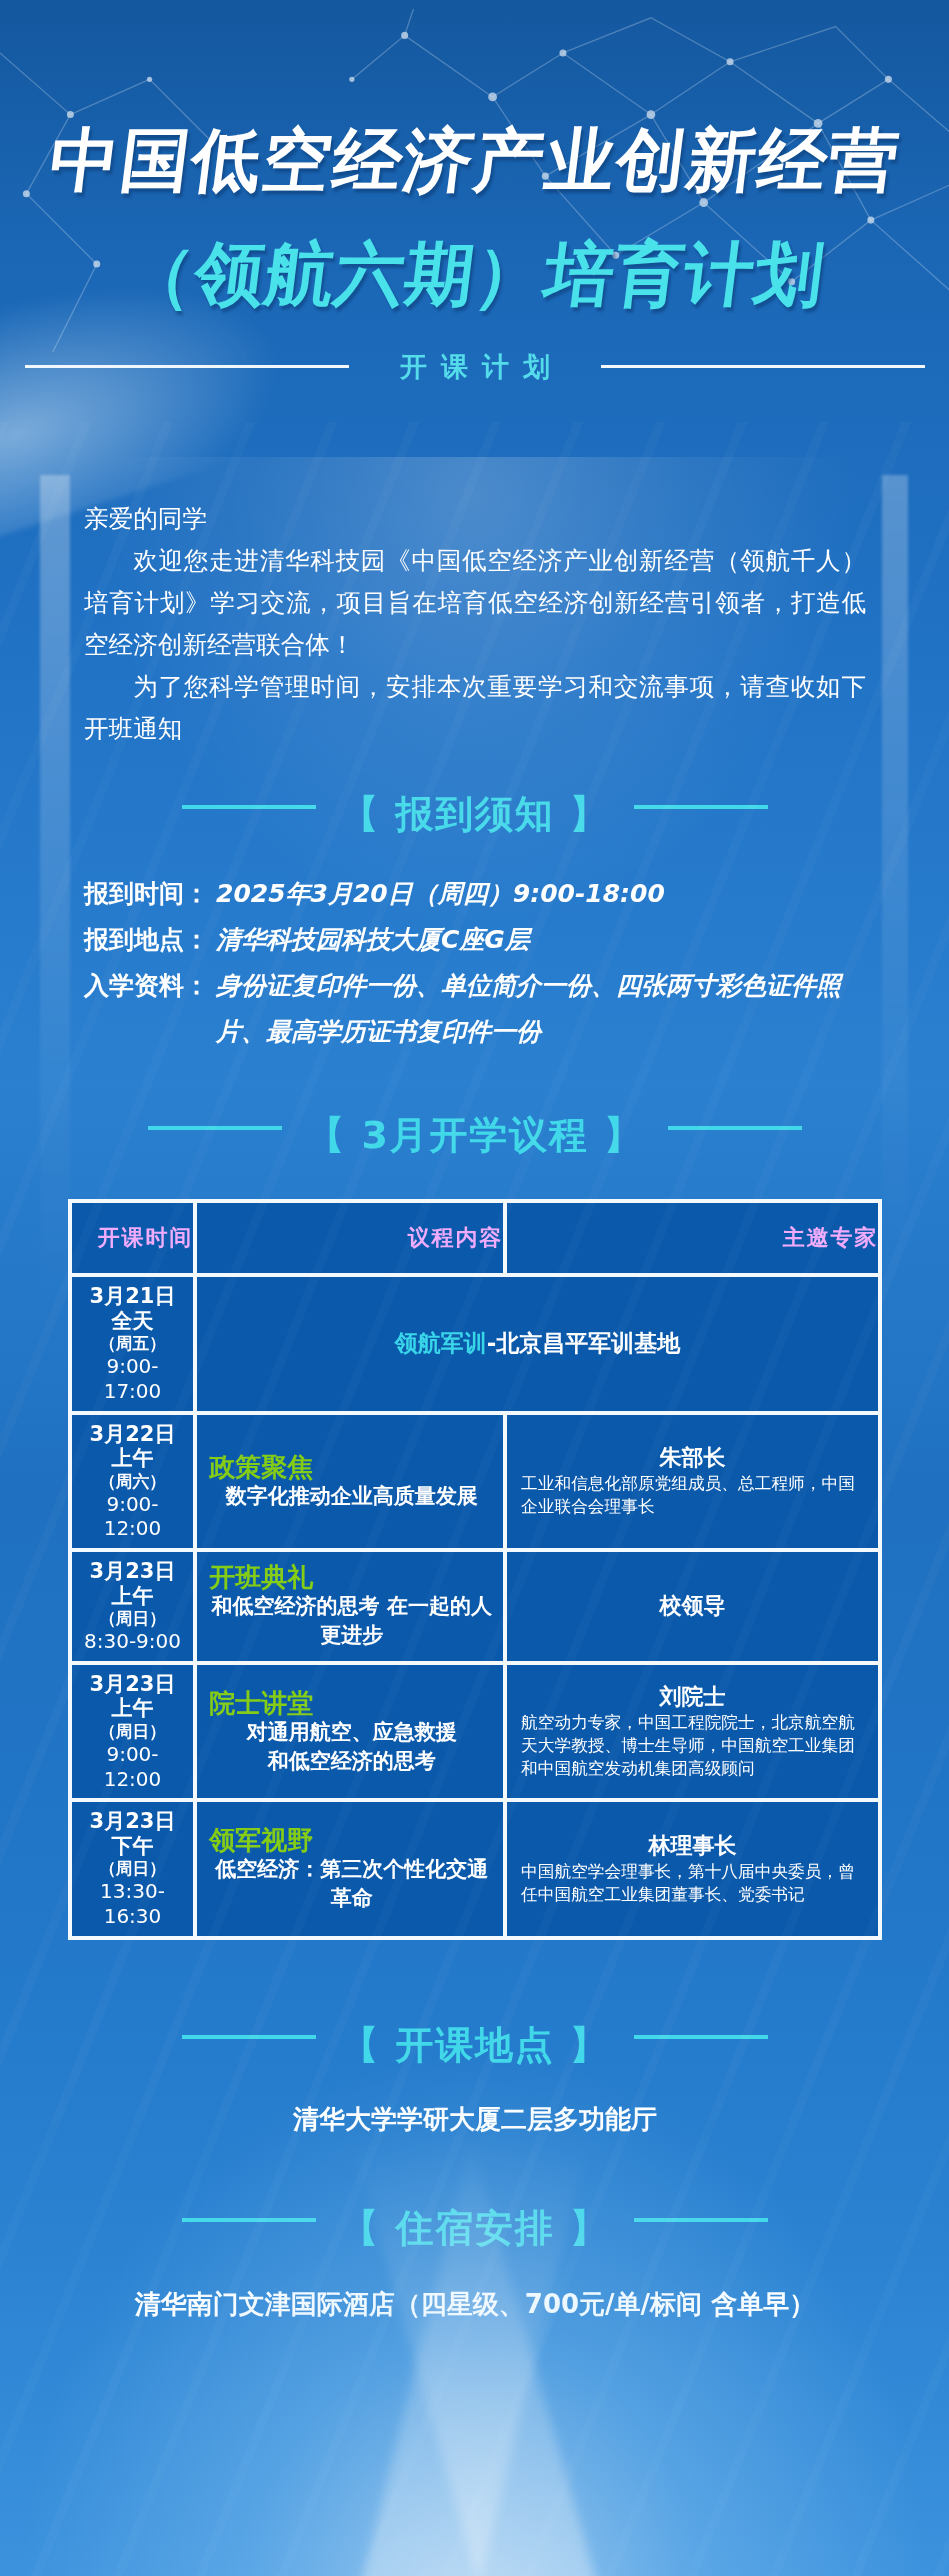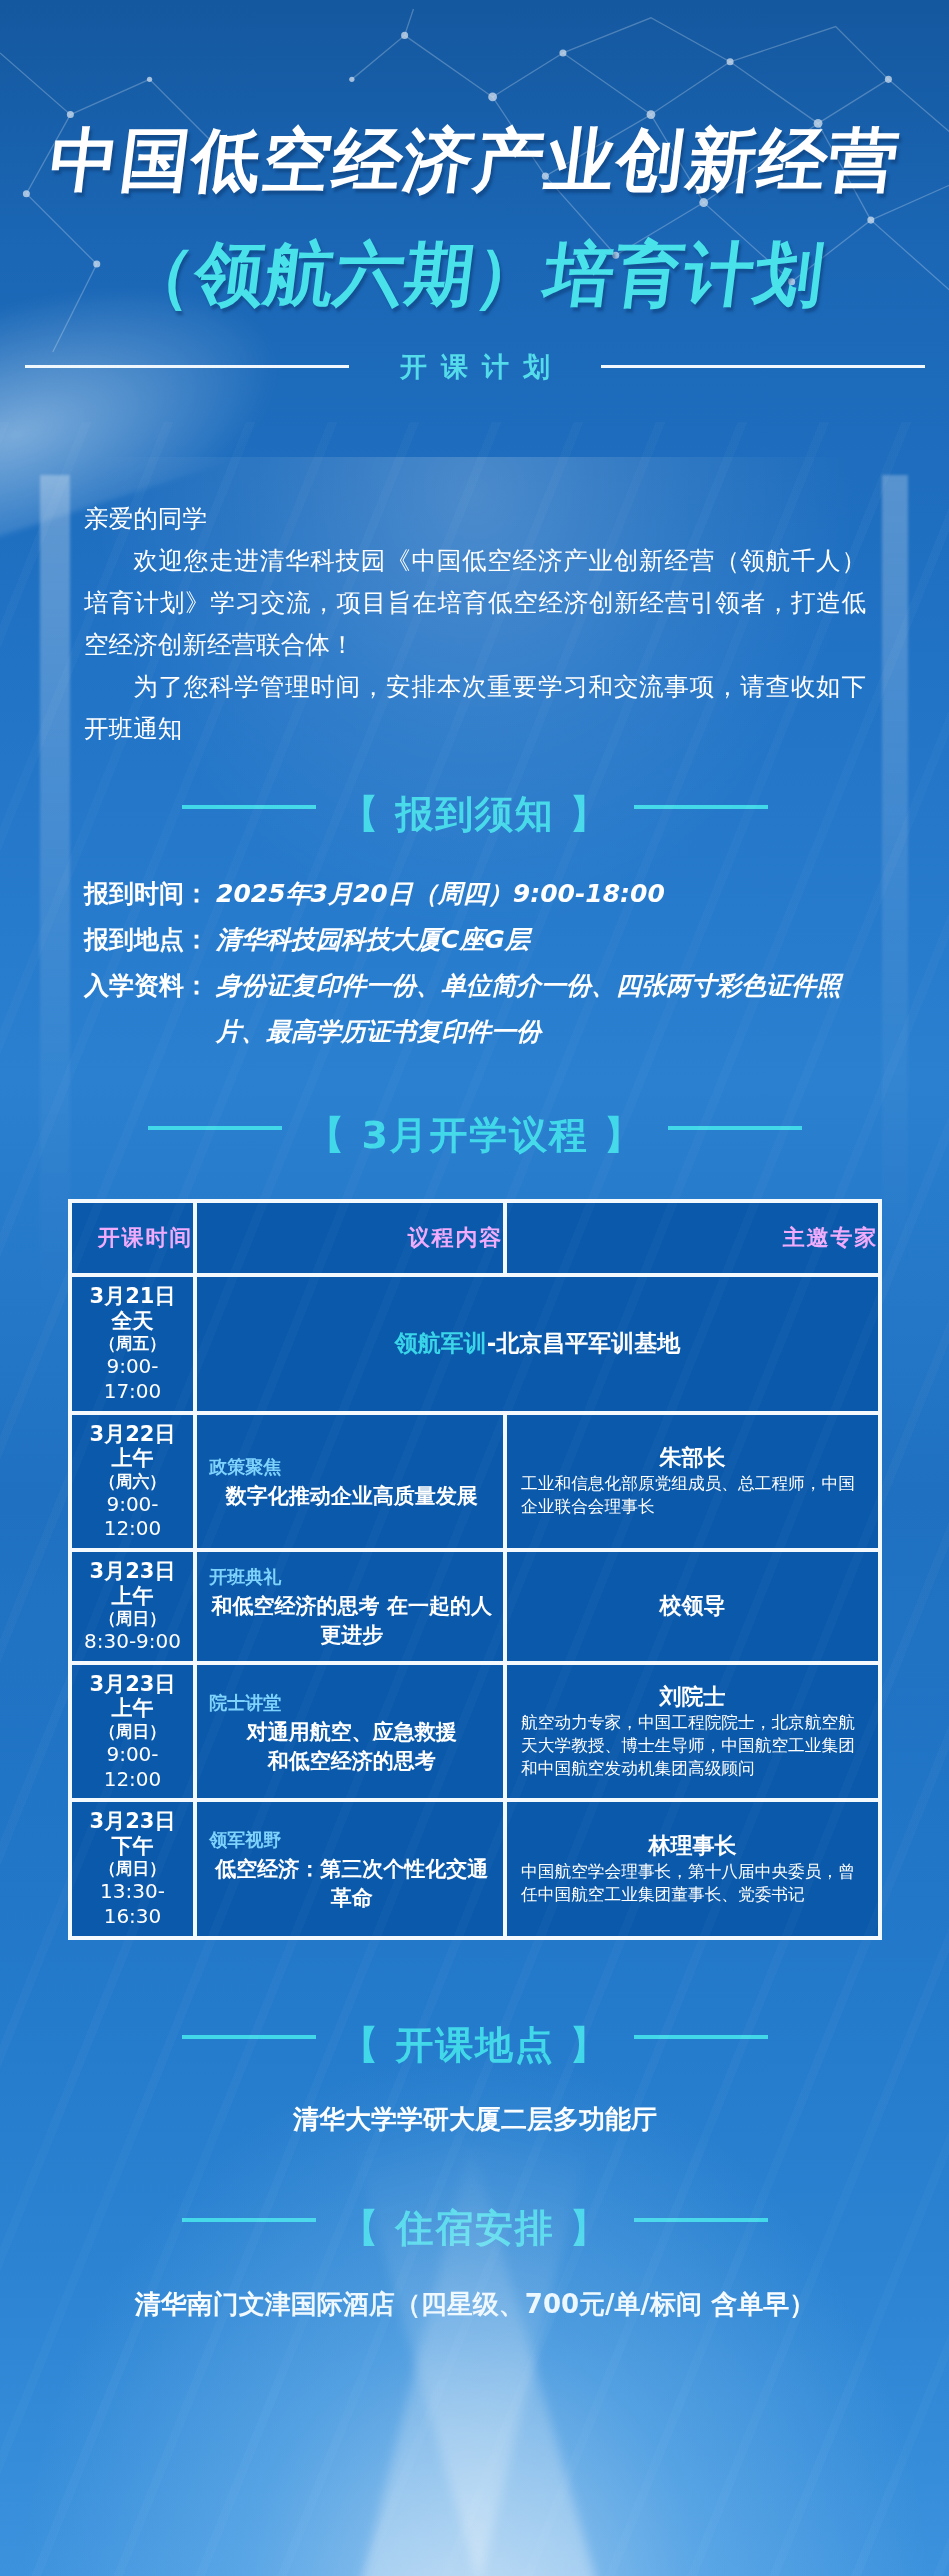--- a/index.html
+++ b/index.html
@@ -105,21 +105,21 @@
     border:4.4px solid #f4f9fd; background:#0b59ab; vertical-align:middle;
   }
   col.c-date{ width:125px; } col.c-topic{ width:310px; } col.c-expert{ width:375px; }
   th{ height:74px; font-size:22px; font-weight:800; color:#f0abfc; text-align:right; letter-spacing:1.8px; }
   td{ padding:7px 8.8px; }
   .d-cell{ text-align:center; }
   .d-cell .d1{ font-size:21px; font-weight:800; line-height:24.6px; }
   .d-cell .d2{ font-size:16.7px; font-weight:600; line-height:21px; }
   .d-cell .d3{ font-size:20px; font-weight:400; line-height:24.6px; }
   .t-cell{ text-align:left; padding-left:12.3px; }
-  .t-cell .tag{ font-size:18px; font-weight:800; color:#7dd3fc; line-height:30px; }
+  .t-cell .tag{ font-size:26px; font-weight:800; color:#84cc16; line-height:30px; }
   .t-cell .cl{ font-size:21px; font-weight:600; color:#ffffff; line-height:29px;text-align:center; }
   .e-cell{ text-align:center; }
   .e-cell .ename{ font-size:22px; font-weight:800; line-height:28px; text-align:center; }
   .e-cell .edesc{ font-size:16.7px; font-weight:500; line-height:23px; text-align:left; padding:0 5.3px; }
   .m-cell{ text-align:center; }
   .m-cell .tag-inline{ font-size:23px; font-weight:800; color:#39d6e9; }
   .m-cell .mrest{ font-size:23px; font-weight:800; color:#fff; }
   .m-cell .m1{ font-size:22px; font-weight:700; color:#39d6e9; line-height:32px; }
   .m-cell .m2{ font-size:22px; font-weight:700; color:#fff; line-height:32px; }
   tr.r-h1{ height:70px; } tr.r-h2{ height:76px; } tr.r-h3{ height:93px; }

